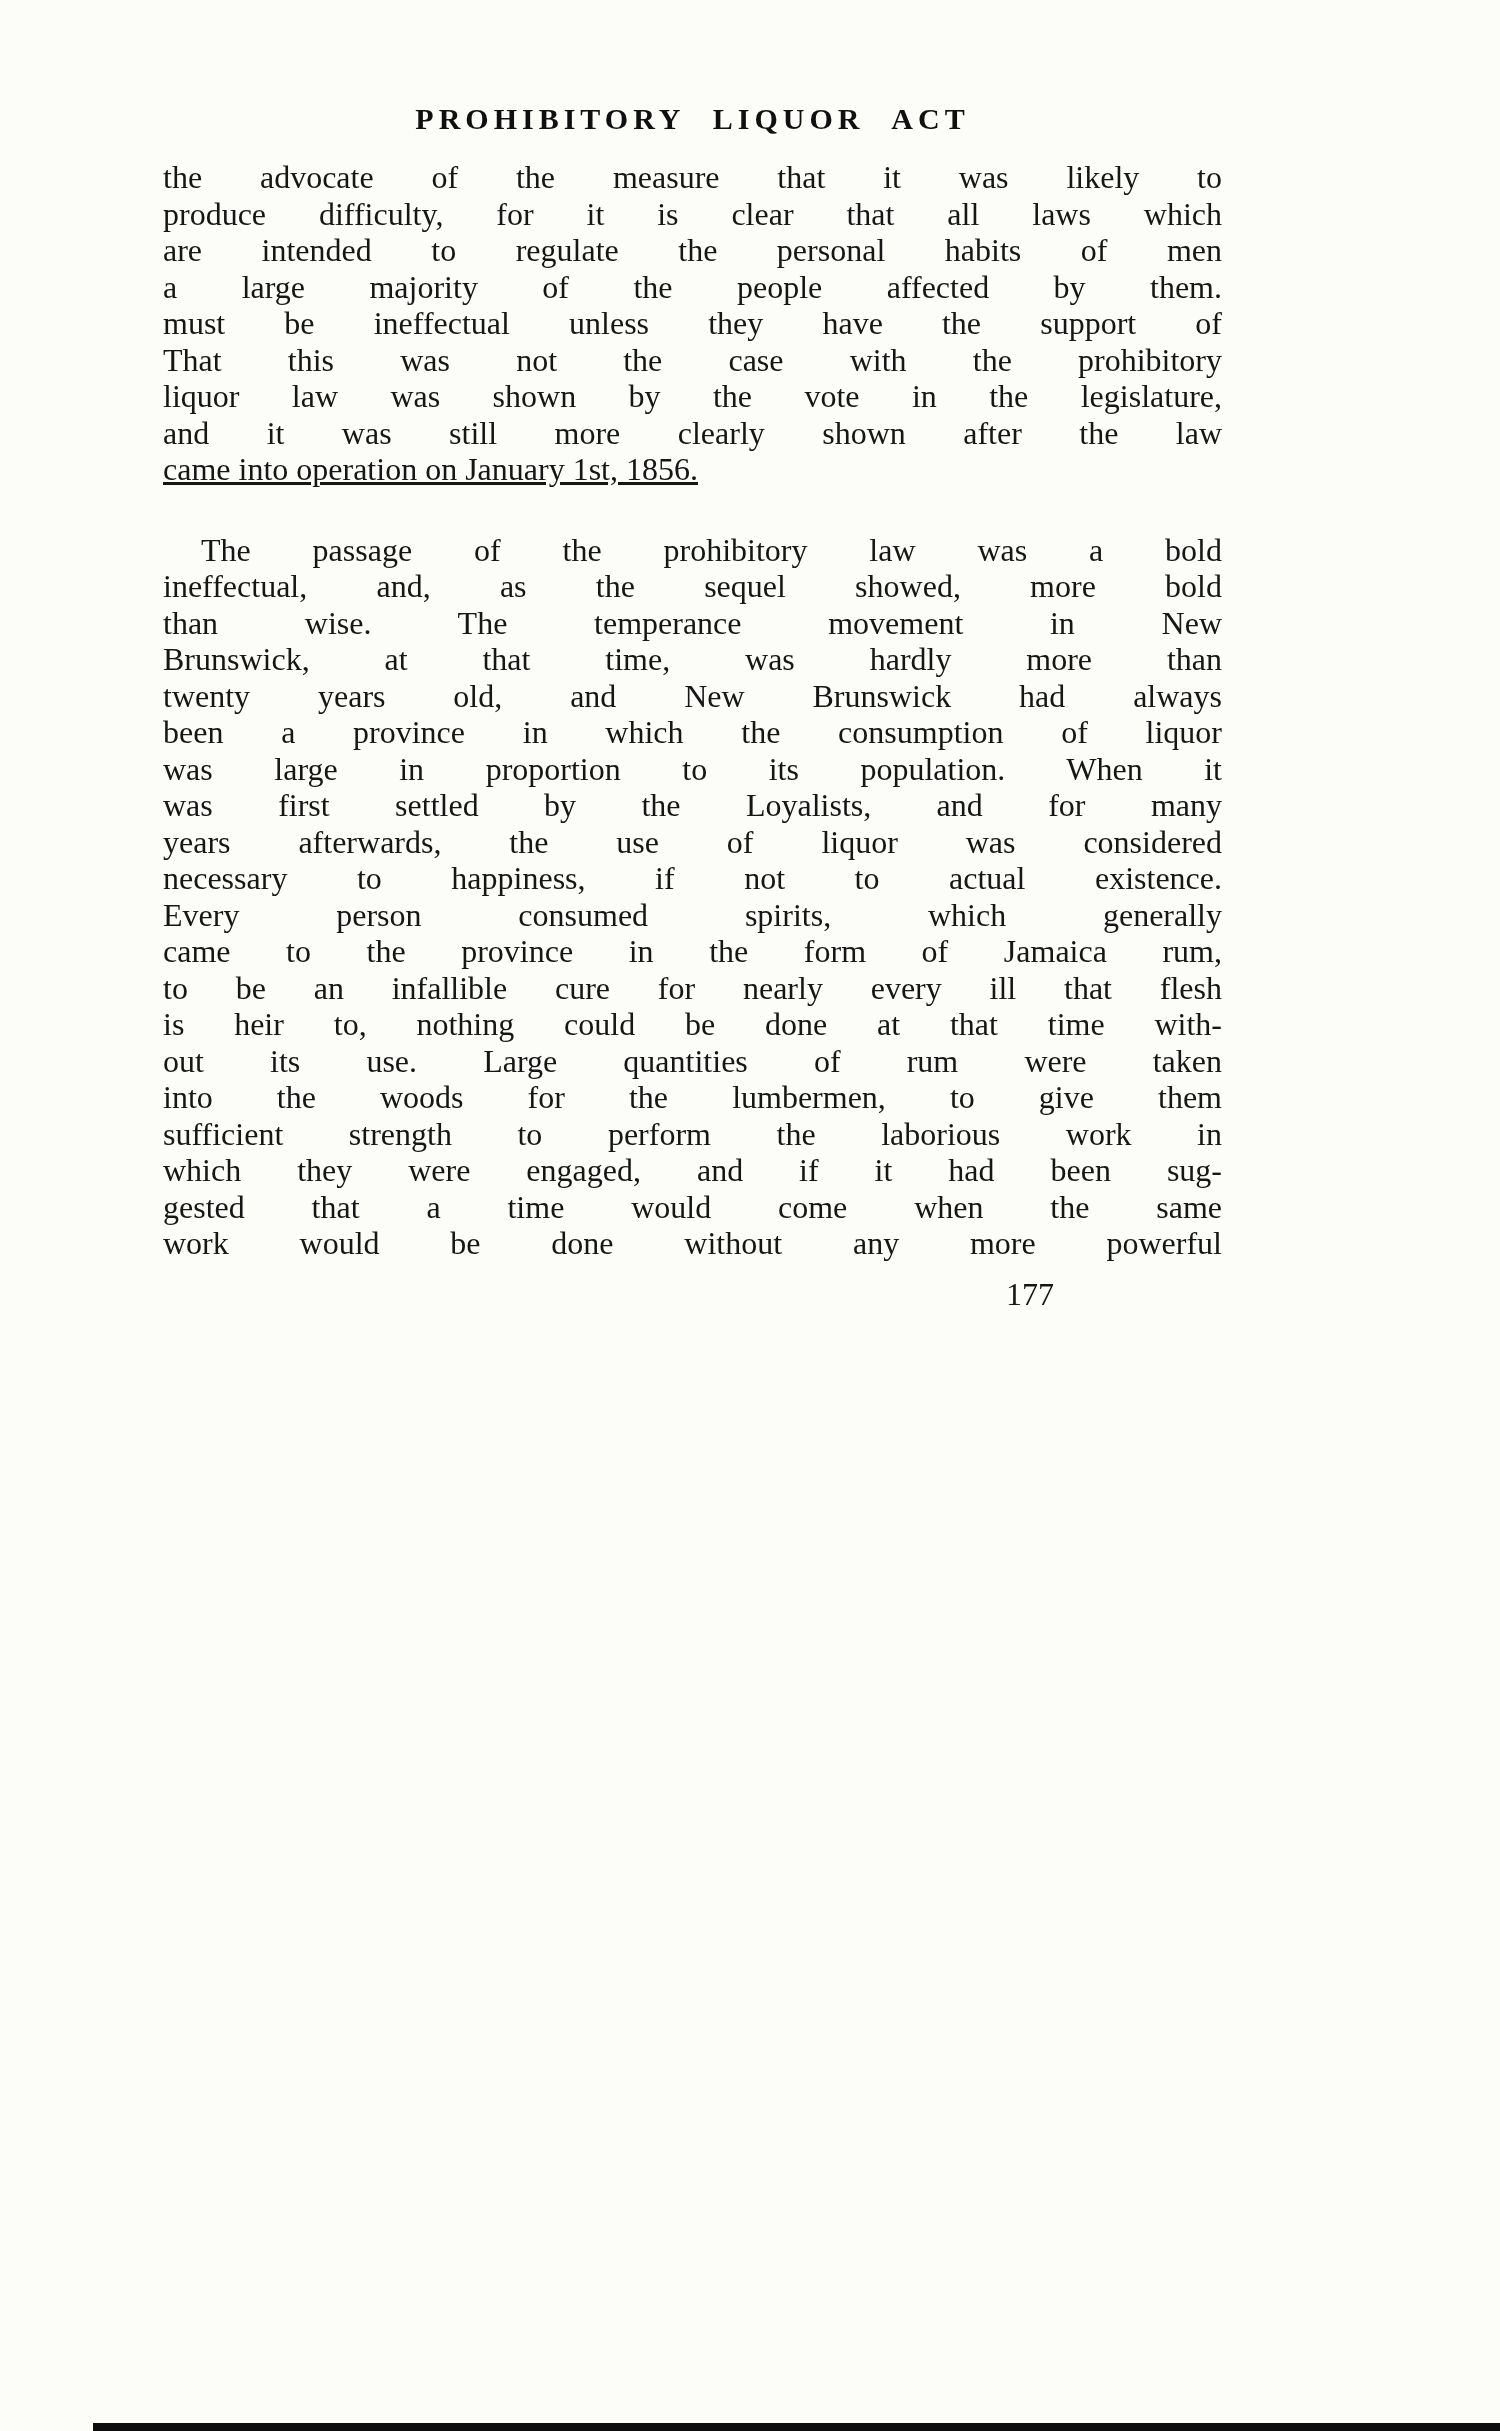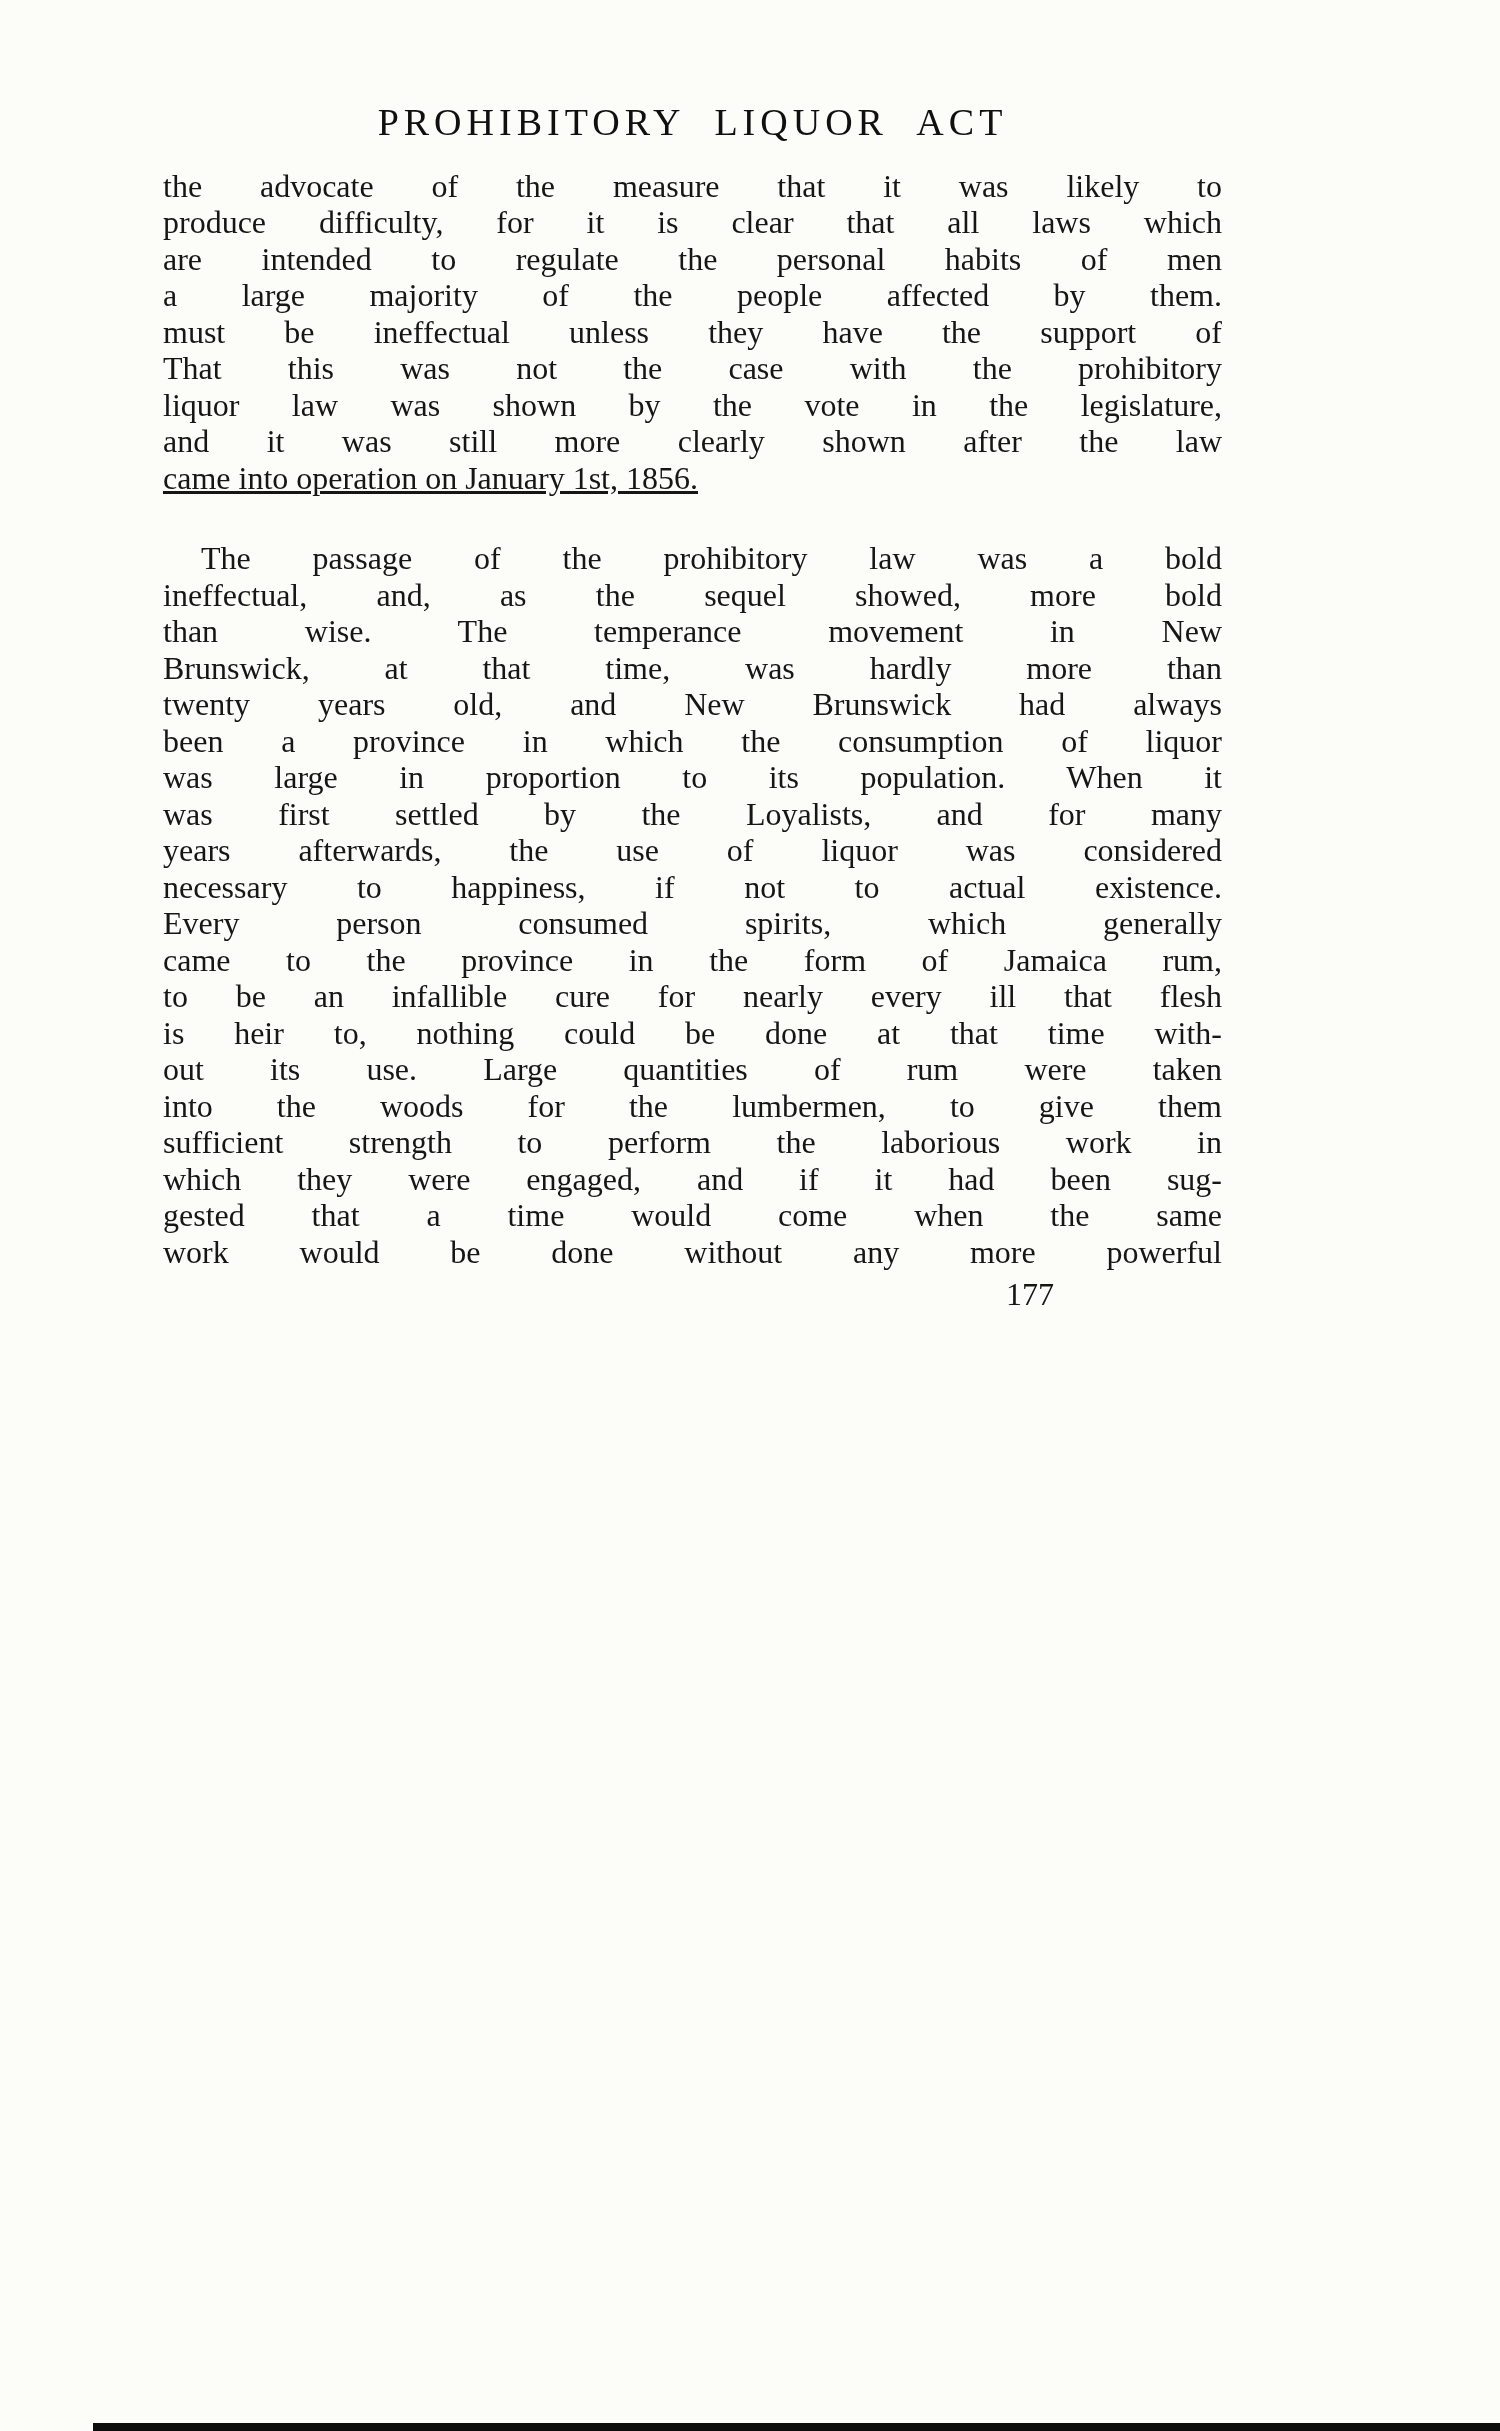--- a/index.html
+++ b/index.html
@@ -17,23 +17,23 @@
   }
   .page {
     position: absolute;
     left: 163px;
     top: 102px;
     width: 1059px;
   }
   .title {
     margin: 0 0 24px 0;
     text-align: center;
-    font-size: 38px;
+    font-size: 30px;
     line-height: 1.1;
-    font-weight: normal;
+    font-weight: bold;
     letter-spacing: 5px;
     word-spacing: 16px;
     color: #101010;
   }
   .body-text {
     font-size: 32px;
   }
   .line {
     line-height: 36.5px;
     text-align: justify;
@@ -45,21 +45,21 @@
     text-align-last: left;
     text-decoration: underline;
   }
   .line.indent {
     text-indent: 38px;
     margin-top: 44px;
   }
   .page-number {
     font-size: 32px;
     line-height: 36.5px;
-    margin-top: 6px;
+    margin-top: 14px;
     text-align: right;
     padding-right: 168px;
     color: #161616;
   }
   .scan-edge-bottom {
     position: absolute;
     left: 93px;
     right: 0;
     bottom: 0;
     height: 8px;

